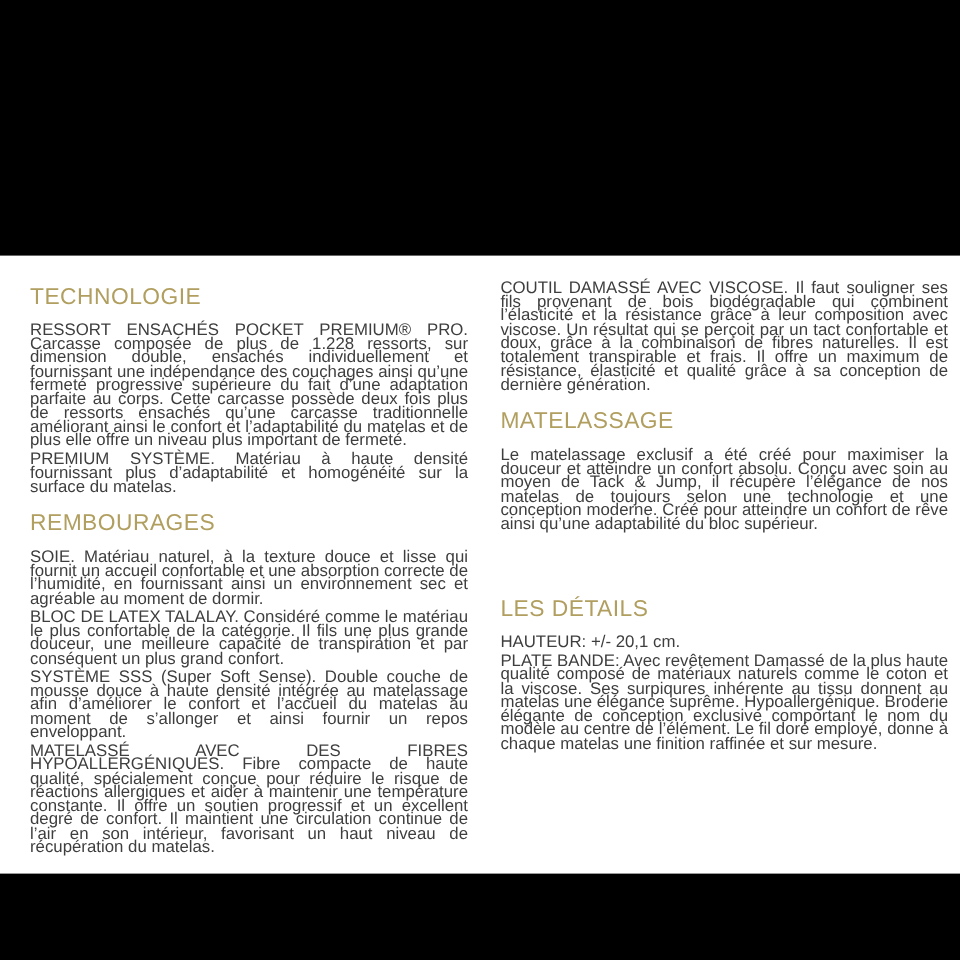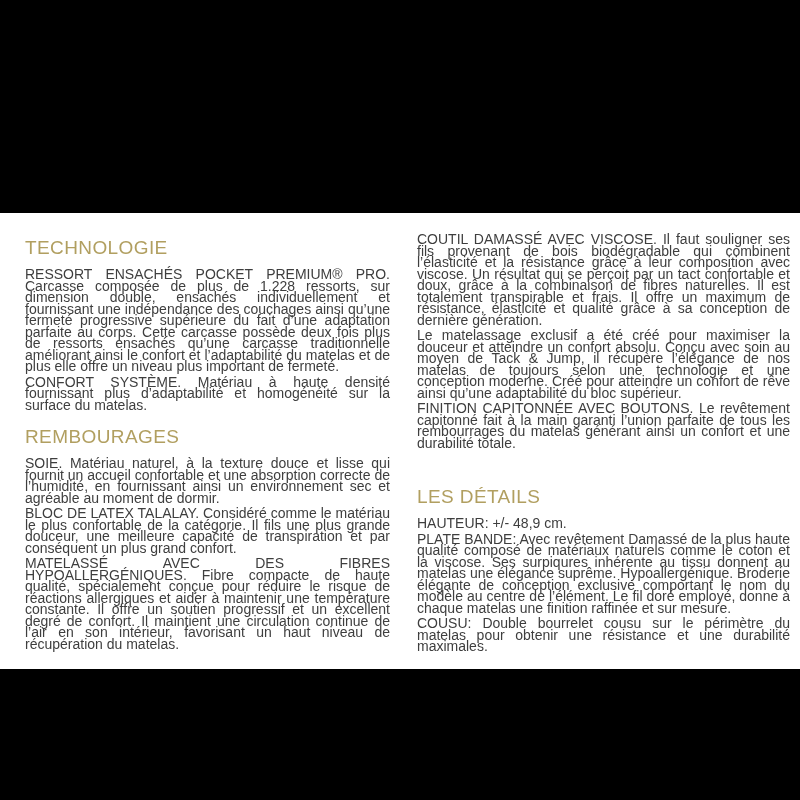--- a/index.html
+++ b/index.html
@@ -35,61 +35,61 @@
     margin: 0 0 8px 0;
     padding: 0;
     font-family: "Liberation Sans", sans-serif;
     font-weight: 300;
     font-size: 19px;
     line-height: 27px;
     letter-spacing: 0.4px;
     color: #b19f60;
   }
   section.mid h2 { margin-top: 12px; }
-  section.details h2 { margin-top: 34px; }
+  section.details h2 { margin-top: 52px; }
   p {
     margin: 0 0 4px 0;
     padding: 0;
     font-family: "Liberation Sans", sans-serif;
     font-size: 14px;
     line-height: 11.5px;
     color: #3e3e3e;
     text-align: justify;
   }
 </style>
 </head>
 <body>
 
 <div class="stage">
   <div class="panel">
 
     <div class="col col-left">
       <section>
         <h2>TECHNOLOGIE</h2>
         <p>RESSORT ENSACHÉS POCKET PREMIUM® PRO. Carcasse composée de plus de 1.228 ressorts, sur dimension double, ensachés individuellement et fournissant une indépendance des couchages ainsi qu’une fermeté progressive supérieure du fait d’une adaptation parfaite au corps. Cette carcasse possède deux fois plus de ressorts ensachés qu’une carcasse traditionnelle améliorant ainsi le confort et l’adaptabilité du matelas et de plus elle offre un niveau plus important de fermeté.</p>
-        <p>CONFORT SYSTÈME. Matériau à haute densité fournissant plus d’adaptabilité et homogénéité sur la surface du matelas.</p>
+        <p>PREMIUM SYSTÈME. Matériau à haute densité fournissant plus d’adaptabilité et homogénéité sur la surface du matelas.</p>
       </section>
       <section class="mid">
         <h2>REMBOURAGES</h2>
         <p>SOIE. Matériau naturel, à la texture douce et lisse qui fournit un accueil confortable et une absorption correcte de l’humidité, en fournissant ainsi un environnement sec et agréable au moment de dormir.</p>
         <p>BLOC DE LATEX TALALAY. Considéré comme le matériau le plus confortable de la catégorie. Il fils une plus grande douceur, une meilleure capacité de transpiration et par conséquent un plus grand confort.</p>
+        <p>SYSTÈME SSS (Super Soft Sense). Double couche de mousse douce à haute densité intégrée au matelassage afin d’améliorer le confort et l’accueil du matelas au moment de s’allonger et ainsi fournir un repos enveloppant.</p>
         <p>MATELASSÉ AVEC DES FIBRES HYPOALLERGÉNIQUES. Fibre compacte de haute qualité, spécialement conçue pour réduire le risque de réactions allergiques et aider à maintenir une température constante. Il offre un soutien progressif et un excellent degré de confort. Il maintient une circulation continue de l’air en son intérieur, favorisant un haut niveau de récupération du matelas.</p>
       </section>
     </div>
 
     <div class="col col-right">
       <section>
         <p>COUTIL DAMASSÉ AVEC VISCOSE. Il faut souligner ses fils provenant de bois biodégradable qui combinent l’élasticité et la résistance grâce à leur composition avec viscose. Un résultat qui se perçoit par un tact confortable et doux, grâce à la combinaison de fibres naturelles. Il est totalement transpirable et frais. Il offre un maximum de résistance, élasticité et qualité grâce à sa conception de dernière génération.</p>
       </section>
       <section class="mid">
+        <h2>MATELASSAGE</h2>
         <p>Le matelassage exclusif a été créé pour maximiser la douceur et atteindre un confort absolu. Conçu avec soin au moyen de Tack &amp; Jump, il récupère l’élégance de nos matelas de toujours selon une technologie et une conception moderne. Créé pour atteindre un confort de rêve ainsi qu’une adaptabilité du bloc supérieur.</p>
-        <p>FINITION CAPITONNÉE AVEC BOUTONS. Le revêtement capitonné fait à la main garanti l’union parfaite de tous les rembourrages du matelas générant ainsi un confort et une durabilité totale.</p>
       </section>
       <section class="details">
         <h2>LES DÉTAILS</h2>
-        <p>HAUTEUR: +/- 48,9 cm.</p>
+        <p>HAUTEUR: +/- 20,1 cm.</p>
         <p>PLATE BANDE: Avec revêtement Damassé de la plus haute qualité composé de matériaux naturels comme le coton et la viscose. Ses surpiqures inhérente au tissu donnent au matelas une élégance suprême. Hypoallergénique. Broderie élégante de conception exclusive comportant le nom du modèle au centre de l’élément. Le fil doré employé, donne à chaque matelas une finition raffinée et sur mesure.</p>
-        <p>COUSU: Double bourrelet cousu sur le périmètre du matelas pour obtenir une résistance et une durabilité maximales.</p>
       </section>
     </div>
 
   </div>
 </div>
 
 </body></html>

